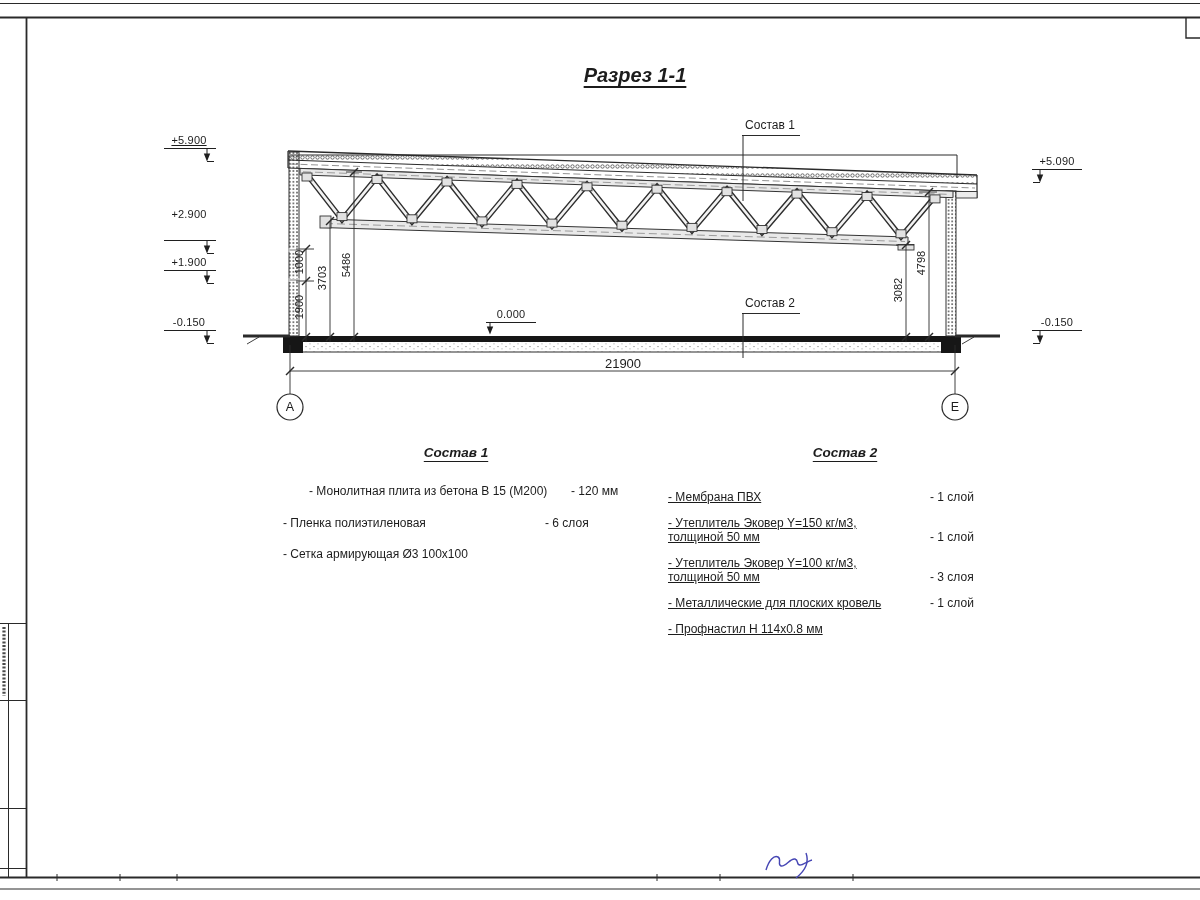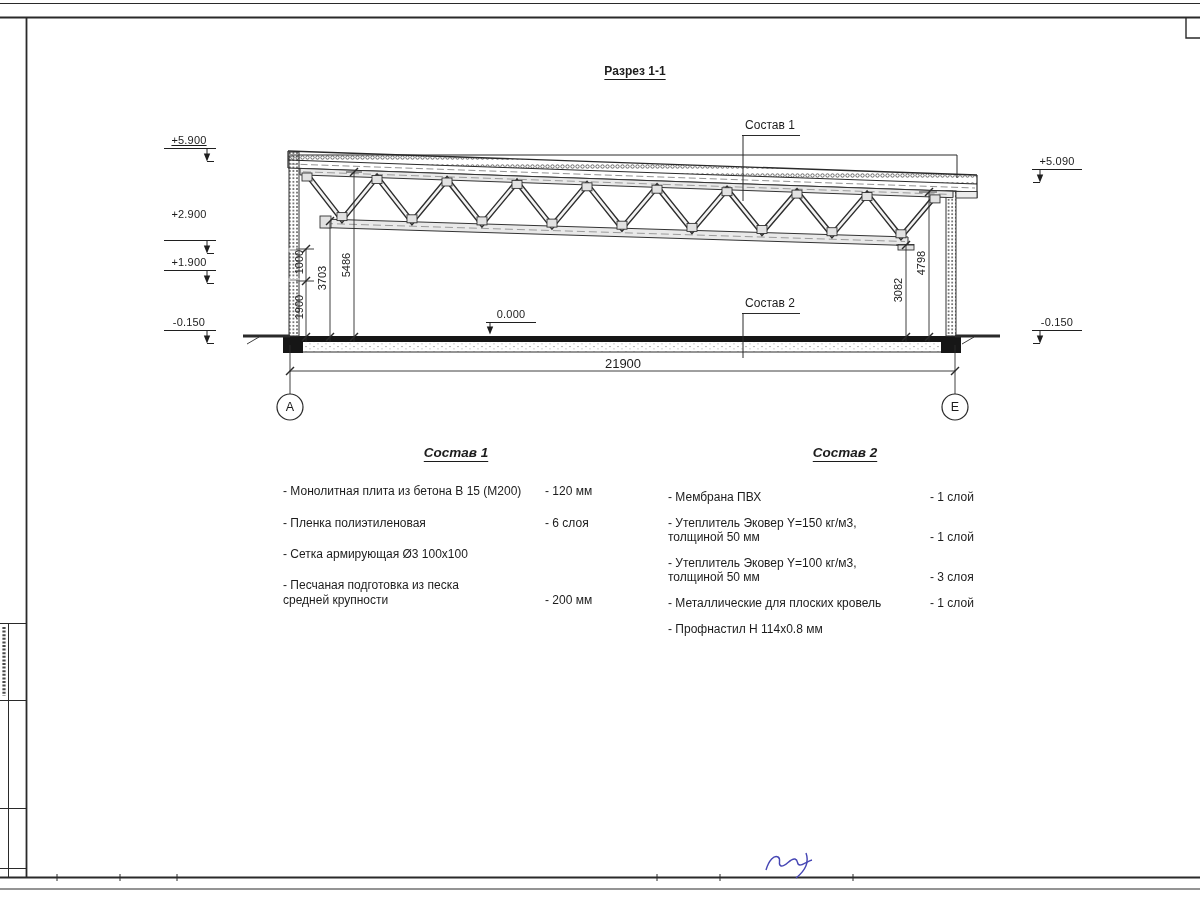--- a/index.html
+++ b/index.html
@@ -4,36 +4,36 @@
 <style>
   html,body{margin:0;padding:0;}
   body{
     width:1200px;height:900px;position:relative;overflow:hidden;
     background:#ffffff;color:#1c1c1c;
     font-family:"Liberation Sans","DejaVu Sans",sans-serif;
   }
   svg{position:absolute;left:0;top:0;}
   .t{position:absolute;white-space:nowrap;}
   .ctr{text-align:center;}
-  .title{font-size:12px;font-weight:700;
+  .title{font-size:20px;font-style:italic;font-weight:700;
          text-decoration:underline;text-underline-offset:4px;}
   .elev{font-size:11px;letter-spacing:0.2px;}
   .dim{font-size:13px;}
   .rot{width:44px;height:12px;line-height:12px;text-align:center;
        transform:rotate(-90deg);transform-origin:center;font-size:11px;}
   .callout{font-size:12px;}
   .gridlabel{font-size:12.5px;}
   .comphead{font-size:13.5px;font-style:italic;font-weight:700;
             text-decoration:underline;text-underline-offset:4px;}
   .list{position:absolute;font-size:12px;line-height:15px;}
   .row{position:relative;width:345px;}
   .nm{white-space:pre-line;}
   .vl{position:absolute;left:262px;bottom:0;white-space:nowrap;}
   .c1 .row{margin-bottom:16px;}
-  .c1 .row:nth-child(1){margin-bottom:17px;}
+  .c1 .row:nth-child(1){margin-bottom:17px;margin-left:26px;}
   .c2 .row{margin-bottom:12px;line-height:14px;}
 </style>
 </head>
 <body>
 
 <svg width="1200" height="900" viewBox="0 0 1200 900">
   <defs>
     <pattern id="stip" width="5" height="9" patternUnits="userSpaceOnUse">
       <circle cx="2.5" cy="4.5" r="1.7" fill="none" stroke="#333" stroke-width="0.7"></circle>
     </pattern>
@@ -263,28 +263,23 @@
     <div class="nm">- Монолитная плита из бетона В 15 (М200)</div>
     <div class="vl">- 120 мм</div>
   </div>
   <div class="row">
     <div class="nm">- Пленка полиэтиленовая</div>
     <div class="vl">-  6 слоя</div>
   </div>
   <div class="row">
     <div class="nm">- Сетка армирующая Ø3 100х100</div>
   </div>
-  <div class="row">
-    <div class="nm">- Песчаная подготовка из песка
-средней крупности</div>
-    <div class="vl">- 200 мм</div>
-  </div>
 </div>
 
-<div class="list c2" style="left:668px;top:490px;">
+<div class="list c2" style="left:668px;top:490px;text-decoration:underline;">
   <div class="row">
     <div class="nm">- Мембрана ПВХ</div>
     <div class="vl">- 1 слой</div>
   </div>
   <div class="row">
     <div class="nm">- Утеплитель Эковер Y=150 кг/м3,
 толщиной 50 мм</div>
     <div class="vl">- 1 слой</div>
   </div>
   <div class="row">

